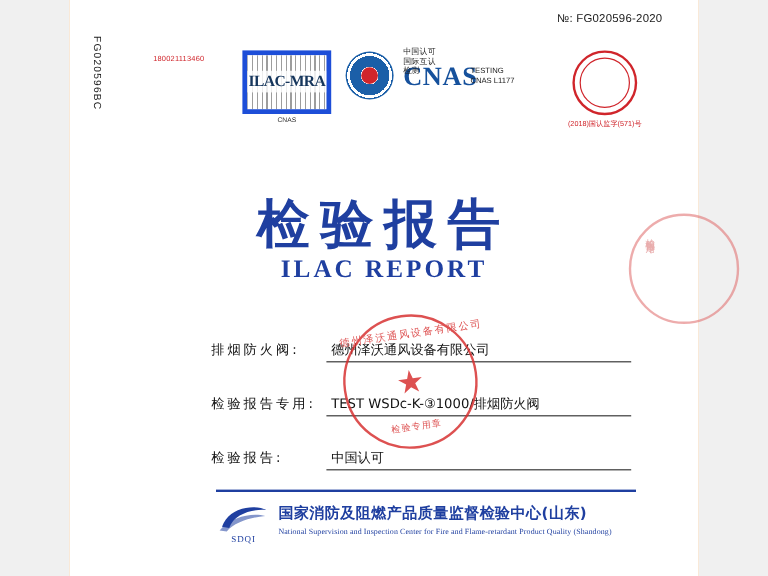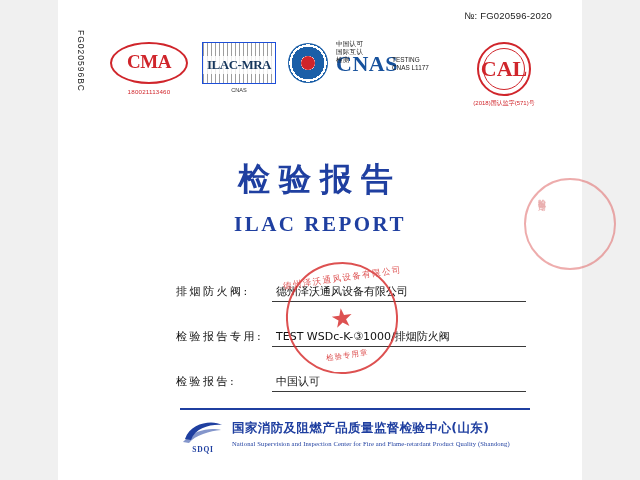--- a/index.html
+++ b/index.html
@@ -109,22 +109,22 @@
   }
 
   
   .ilac {
     left: 92px;
     width: 74px;
   }
   .ilac-box {
     position: relative;
     width: 74px;
-    height: 42px;
-    border: 1px solid #1d4ed8;
+    height: 53px;
+    border: 4px solid #1d4ed8;
     box-sizing: border-box;
     background: #ffffff;
     overflow: hidden;
   }
   .ilac-hatch {
     position: absolute;
     left: 0; top: 0; right: 0; bottom: 0;
     background: repeating-linear-gradient(
       90deg,
       #8c8c8c 0px, #8c8c8c 1px, #ffffff 1px, #ffffff 4px
@@ -236,21 +236,21 @@
     color: #d0252b;
     white-space: nowrap;
   }
 
   
   .title-cn {
     position: absolute;
     left: 0; right: 0;
     top: 158px;
     text-align: center;
-    font-size: 32px;
+    font-size: 44px;
     font-weight: bold;
     color: #1f3fa0;
     letter-spacing: 9px;
     font-family: "DejaVu Sans", sans-serif;
   }
   .title-en {
     position: absolute;
     left: 0; right: 0;
     top: 212px;
     text-align: center;
@@ -387,21 +387,21 @@
     position: relative;
     width: 46px;
     flex: 0 0 auto;
     margin-right: 6px;
     text-align: center;
   }
   .sdqi-mark svg { display: block; margin: 0 auto; }
   .sdqi-word {
     margin-top: 1px;
     font-size: 7.5px;
-    font-weight: bold;
+    font-weight: normal;
     color: #1f3fa0;
     letter-spacing: 0.8px;
     font-family: "Liberation Serif", serif;
   }
   .footer-text { padding-top: 2px; }
   .footer-cn {
     font-size: 12.5px;
     font-weight: bold;
     color: #1f3fa0;
     letter-spacing: 0.4px;
@@ -427,23 +427,20 @@
 
   <div class="sheet">
 
     <div class="report-no">№: FG020596-2020</div>
 
     <div class="vert-code">FG020596BC</div>
 
     <div class="logo-row">
 
       <div class="logo cma">
-        <div class="cma-ellipse">
-          <div class="cma-text">CMA</div>
-        </div>
         <div class="cma-sub">180021113460</div>
       </div>
 
       <div class="logo ilac">
         <div class="ilac-box">
           <div class="ilac-hatch"></div>
           <div class="ilac-label">ILAC-MRA</div>
         </div>
         <div class="ilac-sub">CNAS</div>
       </div>
@@ -458,21 +455,20 @@
         <div style="position:absolute;left:48px;top:-2px;">
           <div class="cnas-cn" style="white-space:pre-line;">中国认可
 国际互认
 检测</div>
         </div>
       </div>
 
       <div class="logo cal">
         <div class="cal-circle">
           <div class="cal-inner"></div>
-          <div class="cal-glyph">CAL</div>
         </div>
         <div class="cal-sub">(2018)国认监字(571)号</div>
       </div>
 
     </div>
 
     <div class="title-cn">检验报告</div>
     <div class="title-en">ILAC REPORT</div>
 
     <div class="seal-edge">

